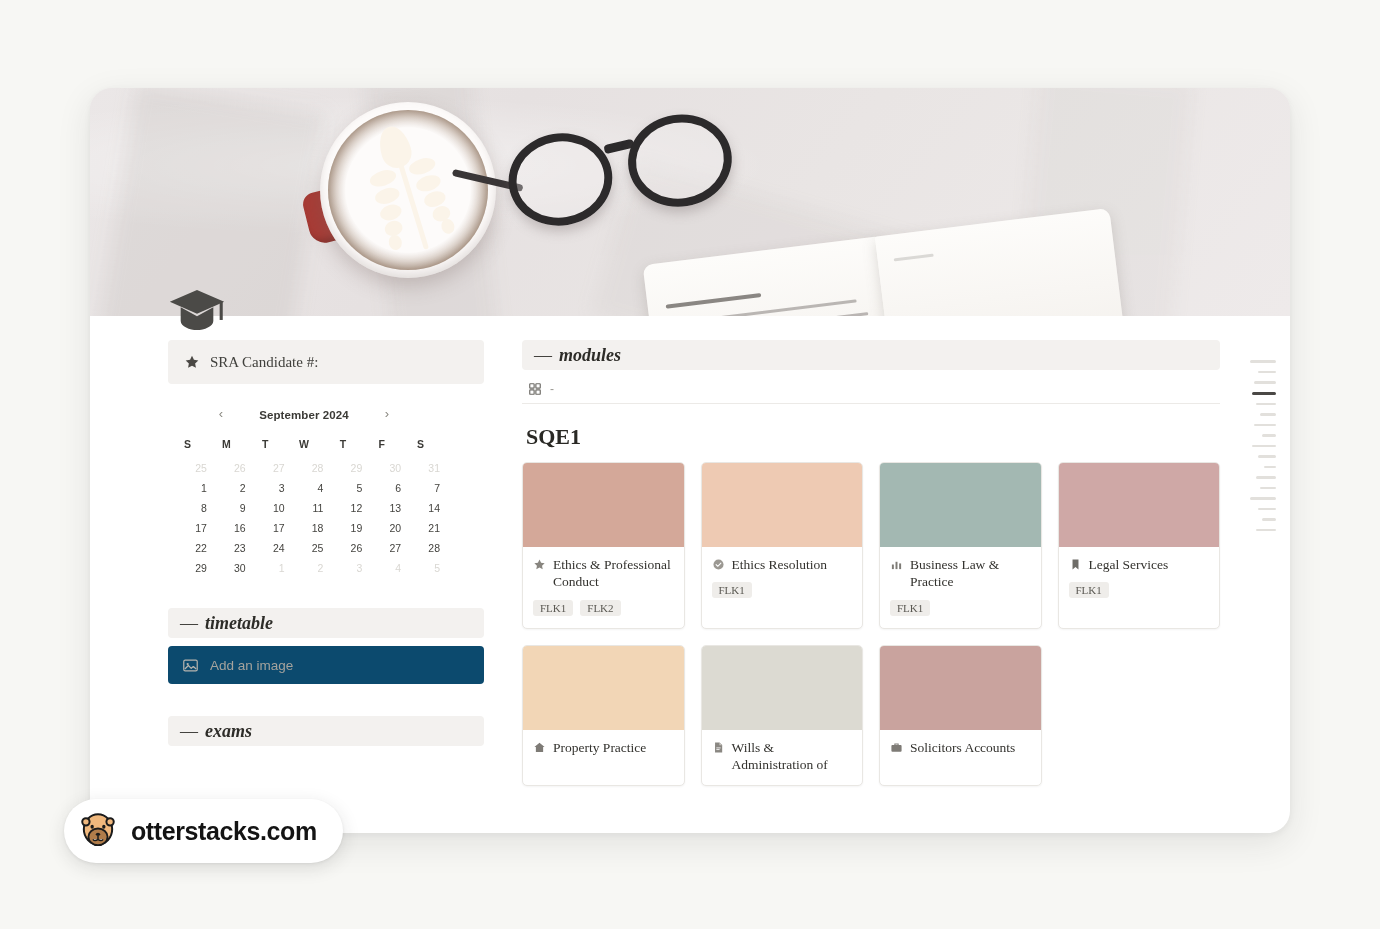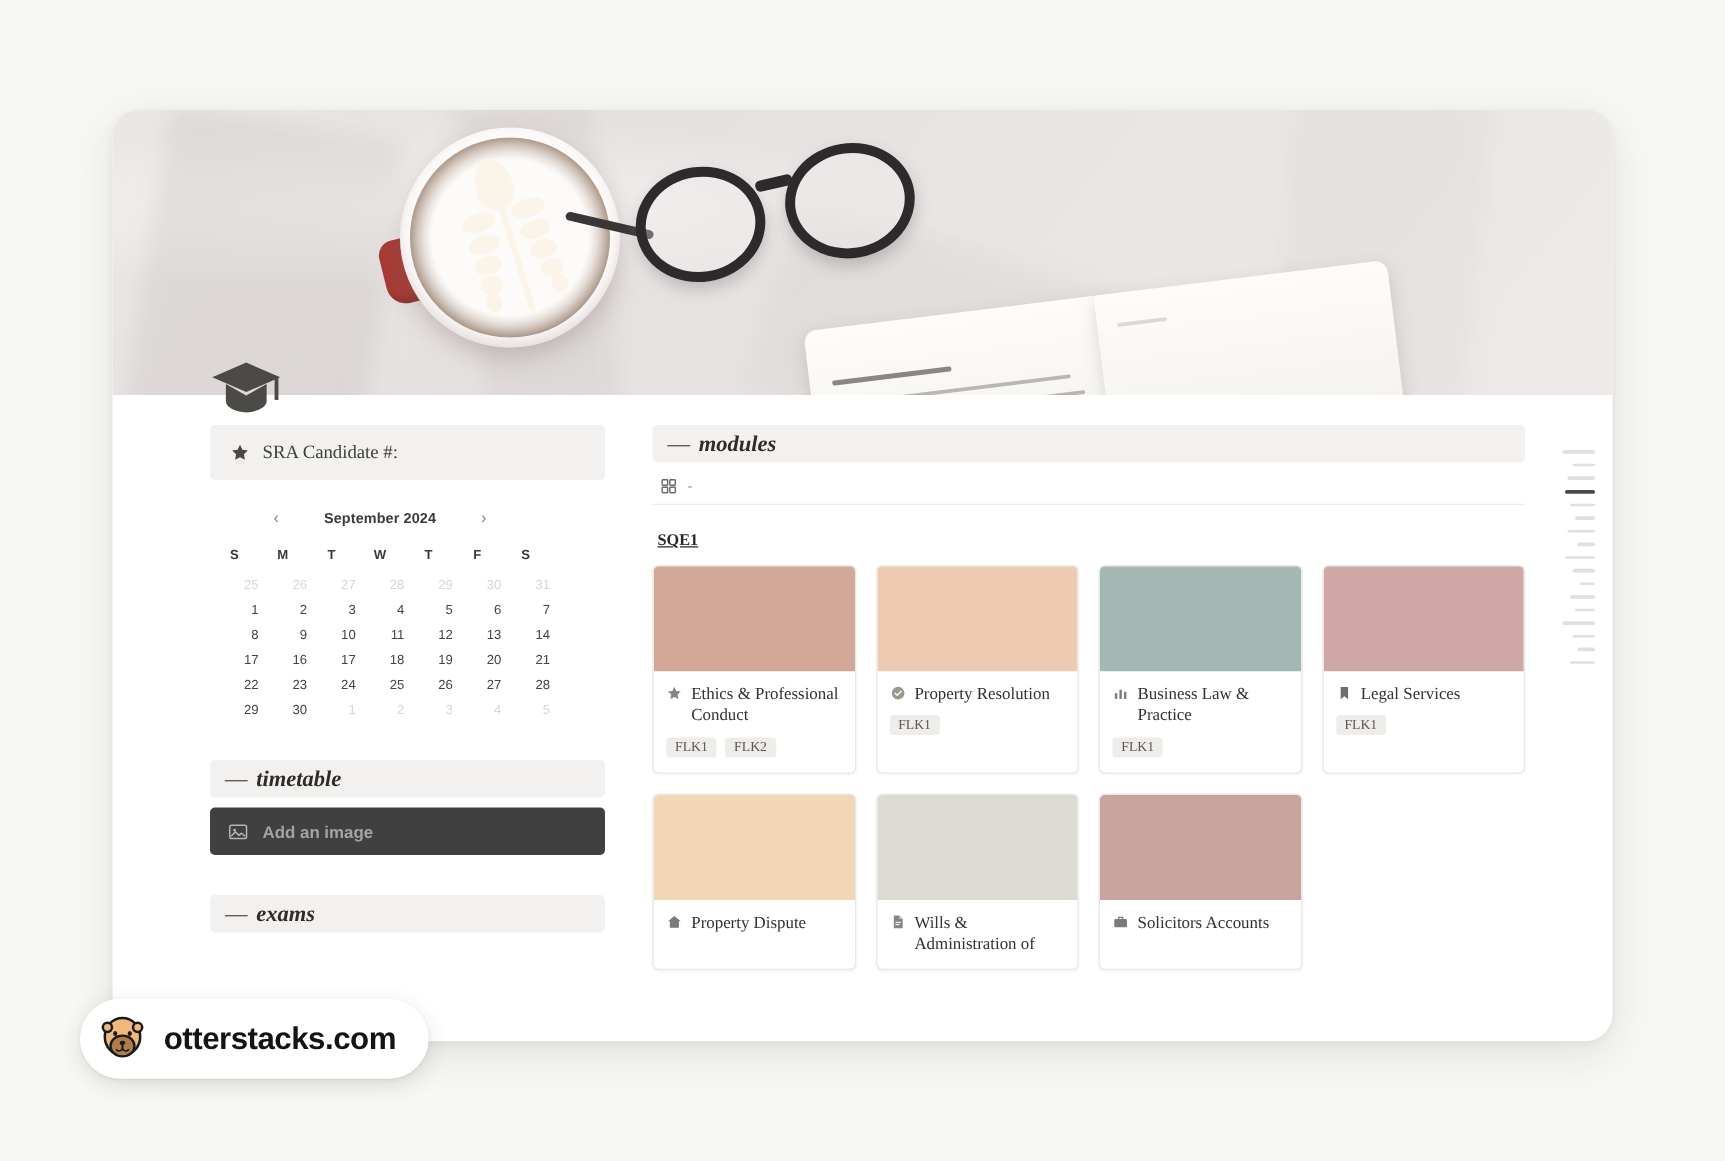--- a/index.html
+++ b/index.html
@@ -191,41 +191,39 @@
     font-style: italic; font-weight: bold;
     font-size: 18px; color: #2d2c28;
     gap: 7px;
   }
   .sec-bar .dash { font-style: normal; font-weight: normal; color:#3a3935; }
 
   .mt32 { margin-top: 32px; }
 
   
   .add-img {
-    margin-top: 8px; background: #404040; border-radius: 4px;
+    margin-top: 8px; background: #0c4a6e; border-radius: 4px;
     height: 38px; display:flex; align-items:center; gap:11px; padding: 0 14px;
     cursor: pointer;
-    font-weight: bold;
   }
   .add-img .lbl { font-size: 13.5px; color: #a5a39d; }
 
   
   .mod-toolbar {
     display: flex; align-items: center; gap: 8px;
     height: 30px; padding: 0 6px;
     border-bottom: 1px solid #eceae7;
     margin-top: 4px;
   }
   .mod-toolbar .dash2 { color: #9a9892; font-size: 12px; }
 
   .mod-group-title {
     font-family: "Liberation Serif", serif;
-    font-size: 13px; font-weight: bold; color: #2a2925;
+    font-size: 22px; font-weight: bold; color: #2a2925;
     margin: 20px 0 12px 4px;
-    text-decoration: underline;
   }
 
   .card-grid {
     display: grid; grid-template-columns: repeat(4, 1fr);
     gap: 16px;
   }
   .card {
     background: #fff;
     border: 1px solid #e9e7e3;
     border-radius: 5px;
@@ -460,21 +458,21 @@
               </div>
             </div>
             <div class="card">
               <div class="card-swatch" style="background: rgb(238, 202, 179);"></div>
               <div class="card-body">
                 <div class="card-titleline">
                   <svg width="13" height="13" viewBox="0 0 24 24" class="ic" style="margin-top: 2px;">
                     <circle cx="12" cy="12" r="9.3" fill="#9b9892"></circle>
                     <path d="M7.6 12.3l3 3 5.8-6" fill="none" stroke="#fff" stroke-width="2" stroke-linecap="round" stroke-linejoin="round"></path>
                   </svg>
-                  <div class="card-title">Property Resolution</div>
+                  <div class="card-title">Ethics Resolution</div>
                 </div>
                 <div class="tags">
                   <span class="tag">FLK1</span>
                 </div>
               </div>
             </div>
             <div class="card">
               <div class="card-swatch" style="background: rgb(163, 184, 178);"></div>
               <div class="card-body">
                 <div class="card-titleline">
@@ -504,21 +502,21 @@
                 </div>
               </div>
             </div>
             <div class="card">
               <div class="card-swatch" style="background: rgb(242, 214, 182);"></div>
               <div class="card-body">
                 <div class="card-titleline">
                   <svg width="13" height="13" viewBox="0 0 24 24" class="ic" style="margin-top: 2px;">
                     <path d="M12 3.2L2.6 11h2.7v9.5h13.4V11h2.7z" fill="#7e7b76"></path>
                   </svg>
-                  <div class="card-title">Property Dispute</div>
+                  <div class="card-title">Property Practice</div>
                 </div>
               </div>
             </div>
             <div class="card">
               <div class="card-swatch" style="background: rgb(220, 218, 210);"></div>
               <div class="card-body">
                 <div class="card-titleline">
                   <svg width="13" height="13" viewBox="0 0 24 24" class="ic" style="margin-top: 2px;">
                     <path d="M5.6 2.6h8.2l5 5v13.8H5.6z" fill="#8a8782"></path>
                     <path d="M13.6 2.6v5.2h5" fill="#c9c6c0"></path>

